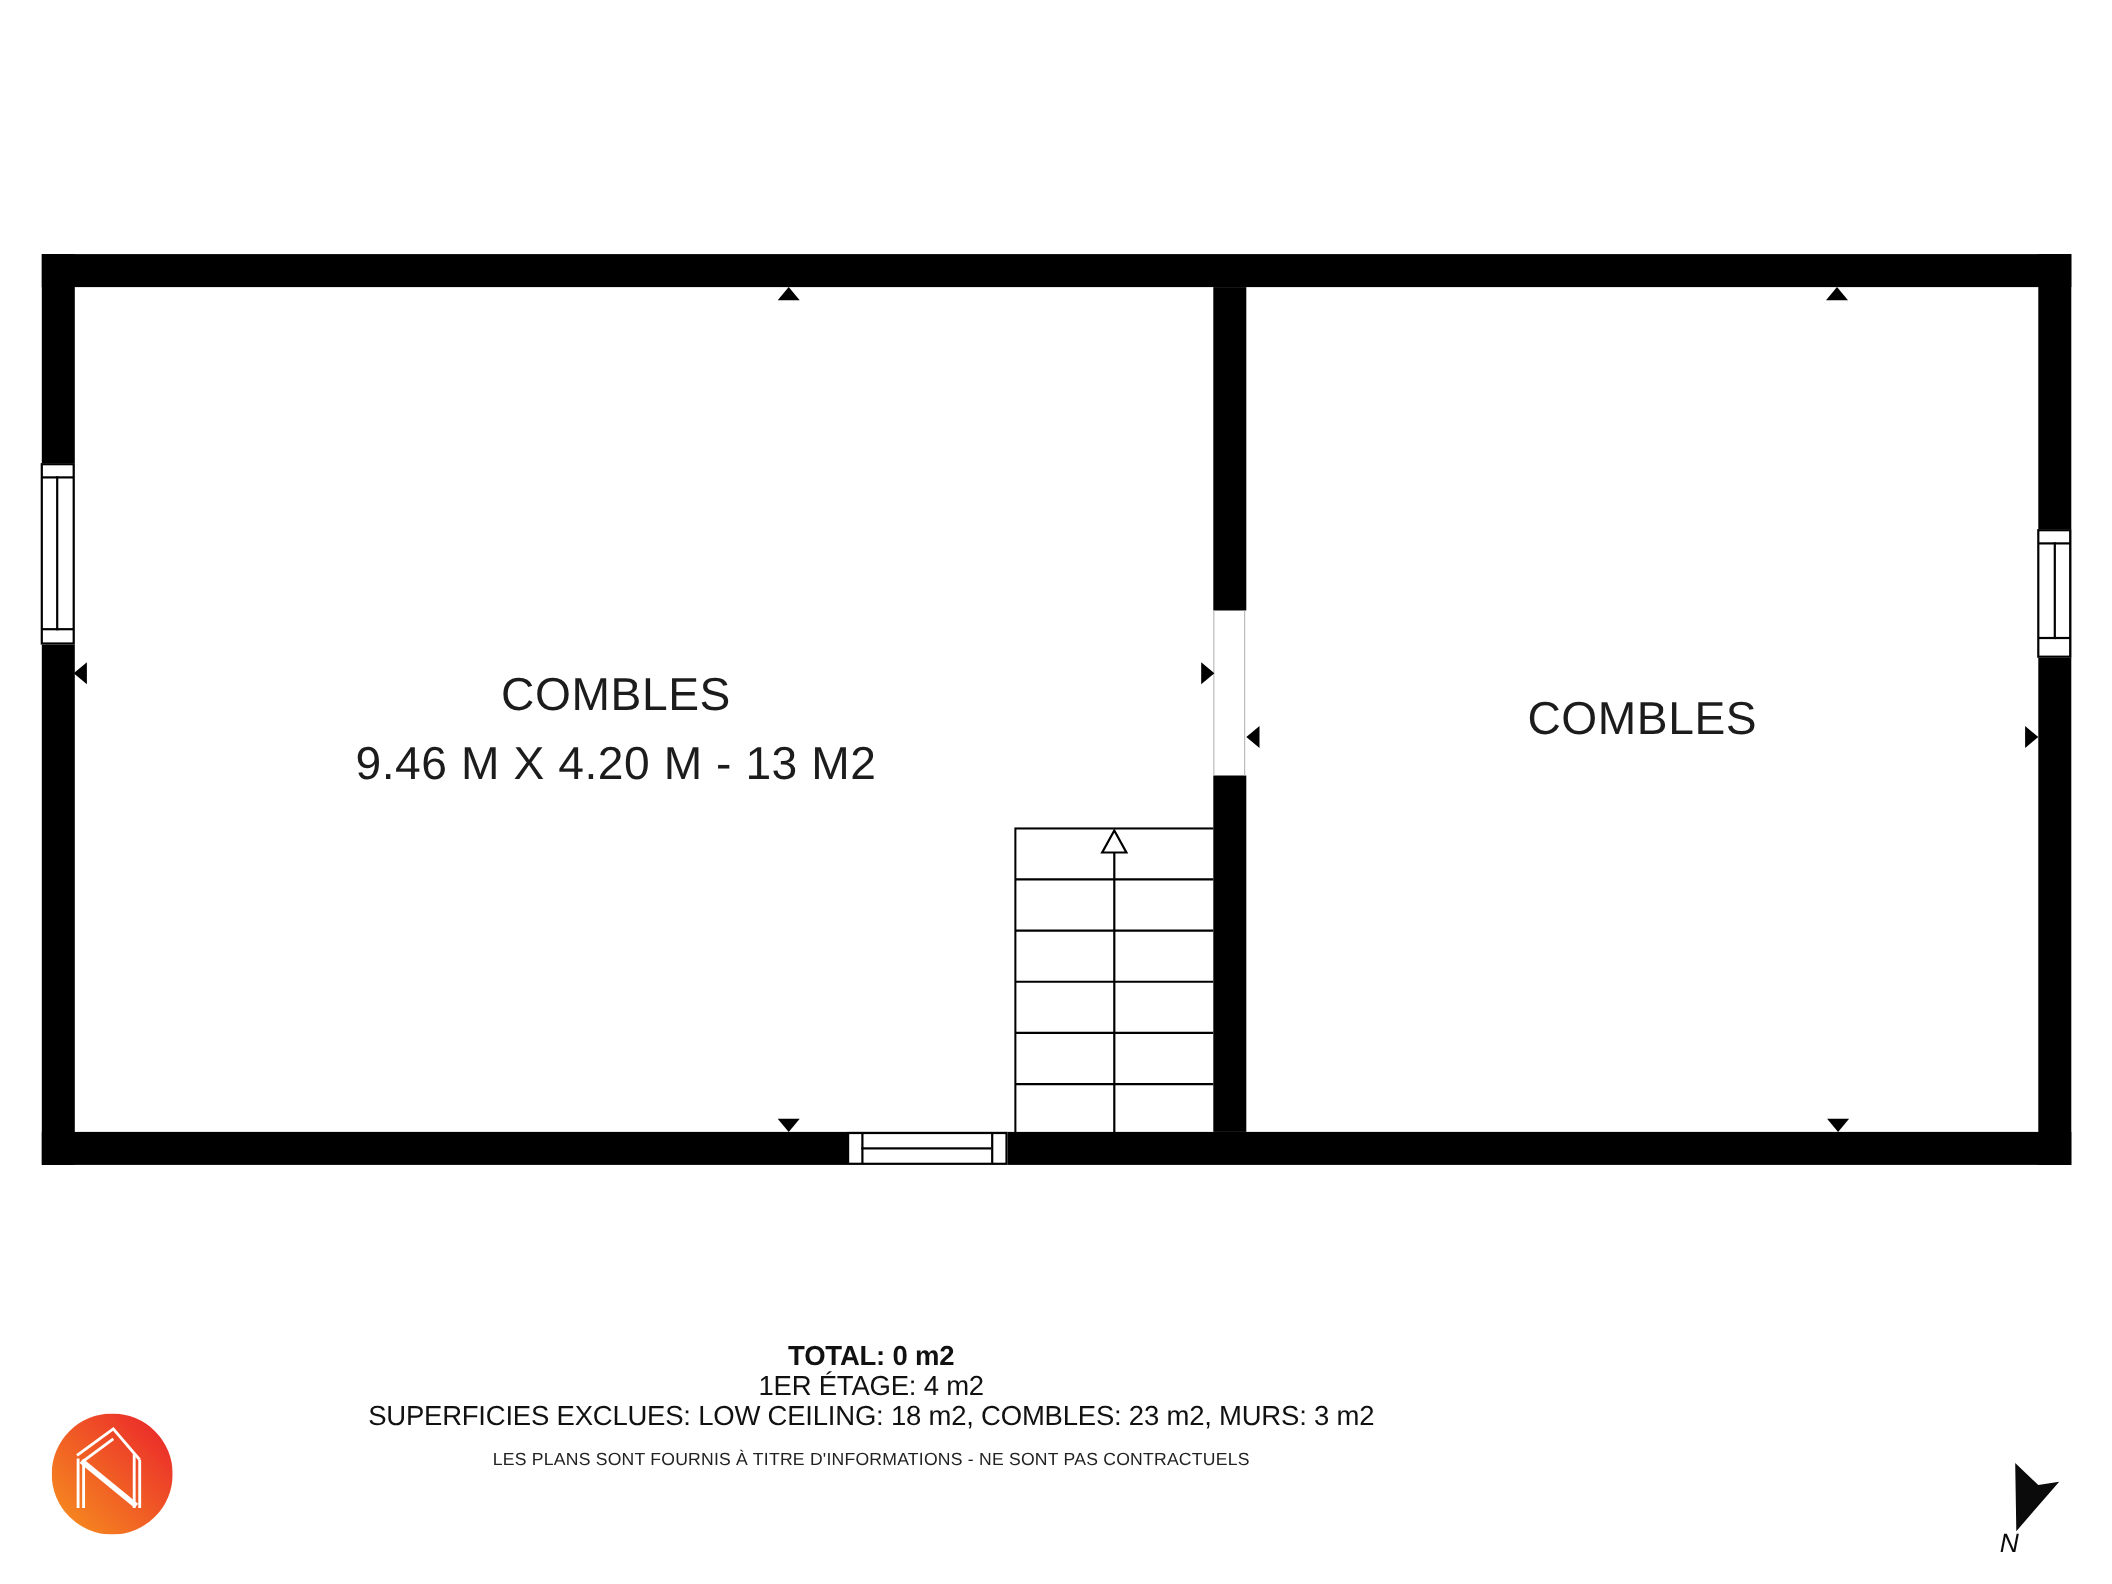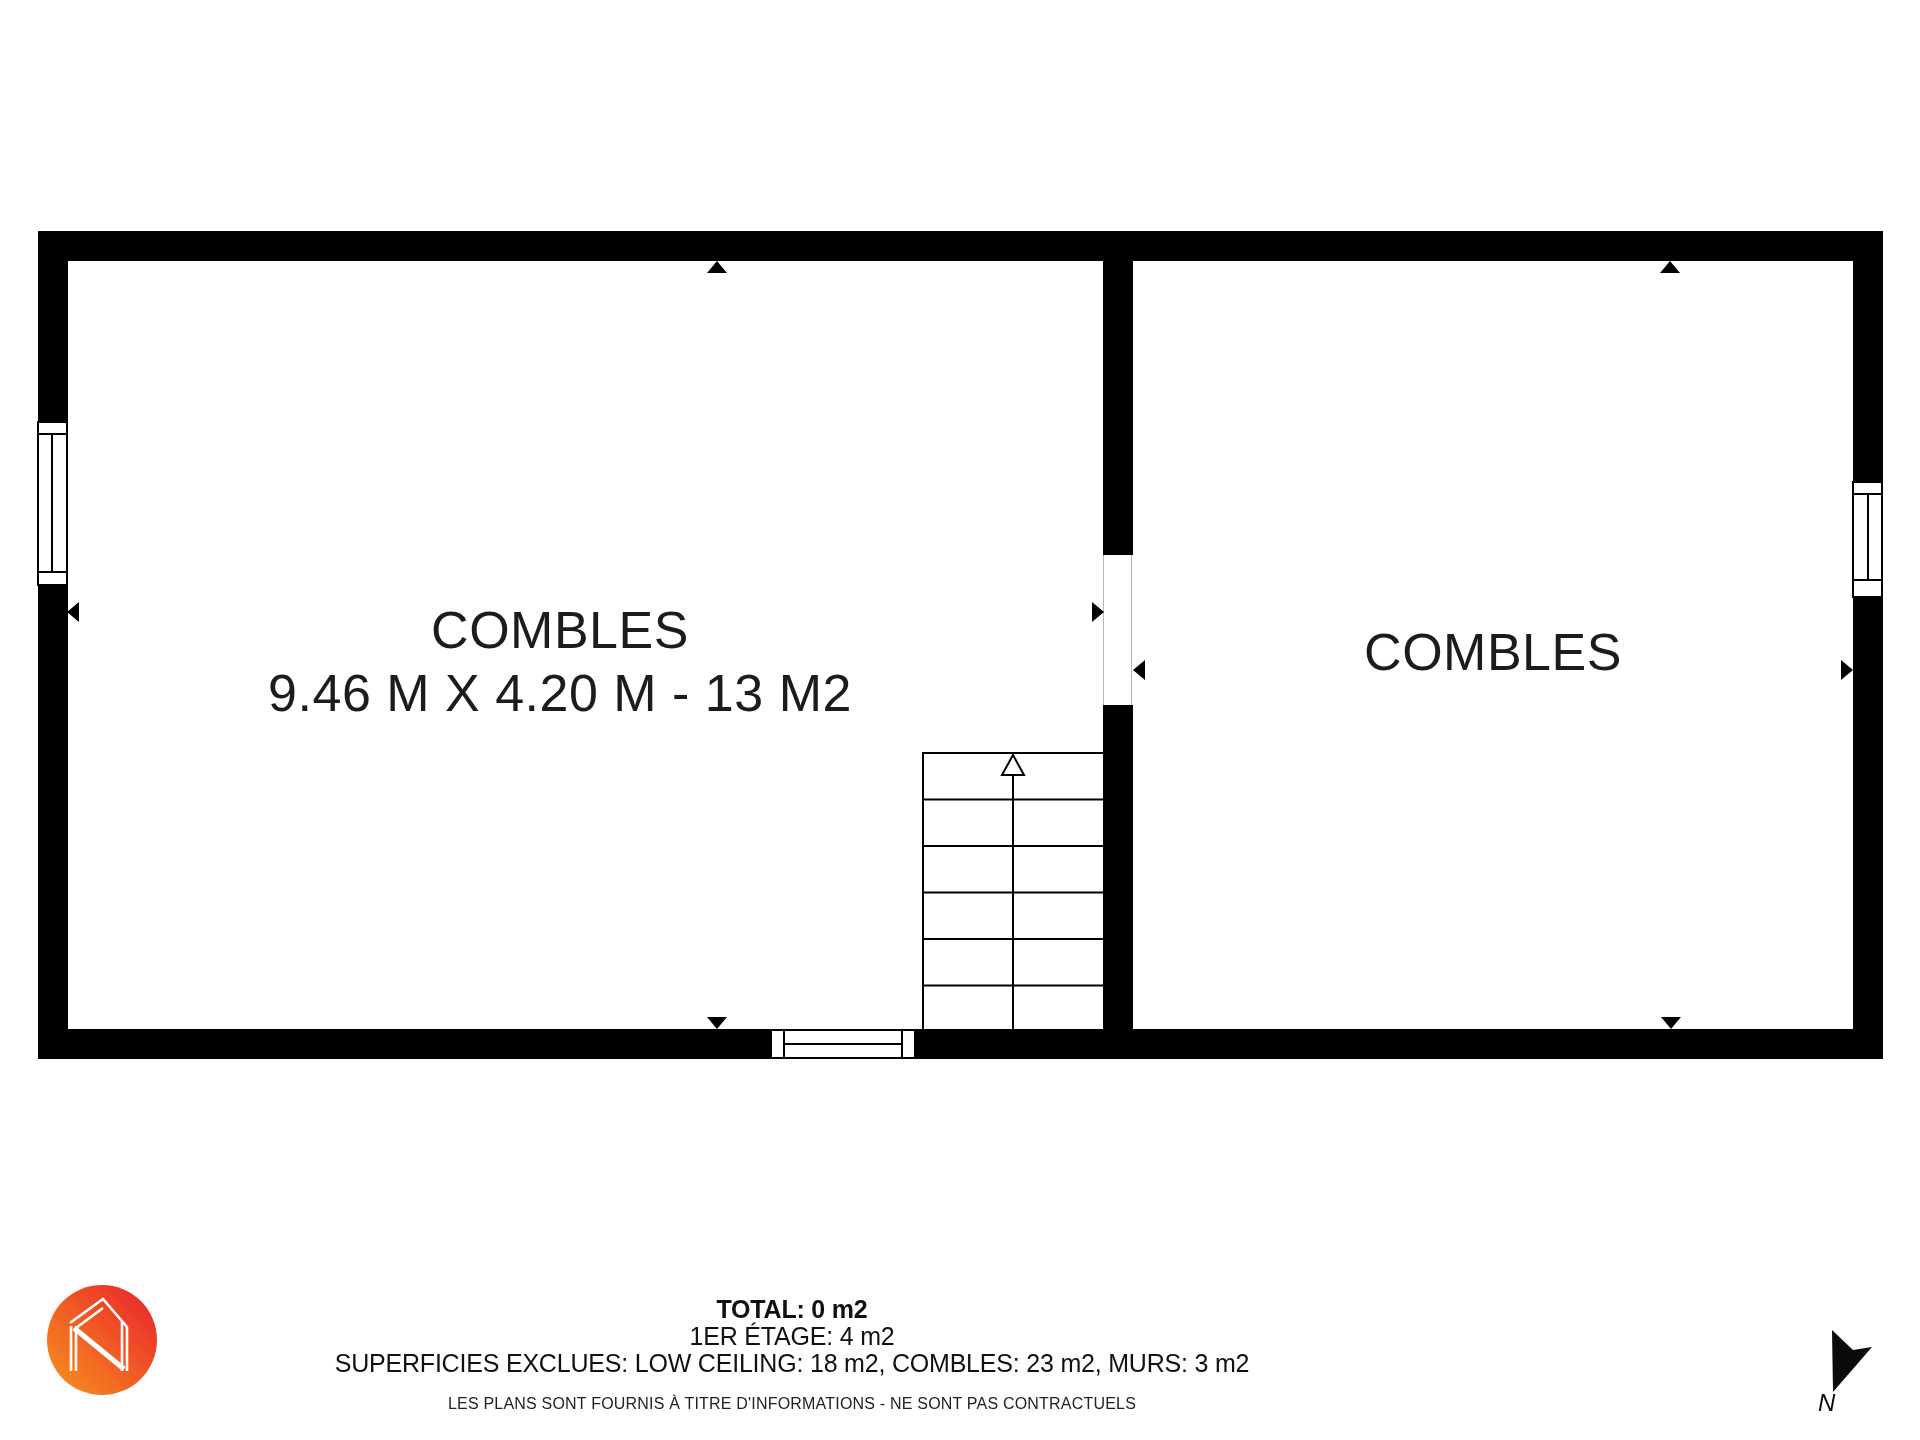--- a/index.html
+++ b/index.html
@@ -42,27 +42,27 @@
   .tri-up{border-width:0 10px 12px 10px;border-color:transparent transparent #000 transparent;}
   .tri-down{border-width:12px 10px 0 10px;border-color:#000 transparent transparent transparent;}
   .tri-left{border-width:10px 12px 10px 0;border-color:transparent #000 transparent transparent;}
   .tri-right{border-width:10px 0 10px 12px;border-color:transparent transparent transparent #000;}
   #arr-top-left{left:707px;top:261px;}   #arr-top-right{left:1660px;top:261px;}
   #arr-bot-left{left:707px;top:1017px;}  #arr-bot-right{left:1661px;top:1017px;}
   #arr-west{left:67px;top:602px;}        #arr-mid-left{left:1092px;top:602px;}
   #arr-mid-right{left:1133px;top:660px;} #arr-east{left:1841px;top:660px;}
 
   
-  .room-label{position:absolute;text-align:center;color:#1c1c1c;font-size:52px;
+  .room-label{position:absolute;text-align:center;color:#1c1c1c;font-size:42px;
               line-height:63px;letter-spacing:0.5px;}
   #room-label-left{left:60px;top:599px;width:1000px;}
   #room-label-right{left:1093px;top:621px;width:800px;}
 
   
-  #summary{position:absolute;left:0;top:1296px;width:1584px;text-align:center;color:#111;}
+  #summary{position:absolute;left:0;top:1220px;width:1584px;text-align:center;color:#111;}
   #summary .line{font-size:25px;line-height:27px;letter-spacing:-0.2px;}
   #summary .total{font-weight:bold;}
   #summary .disclaimer{font-size:16px;line-height:15px;margin-top:19px;color:#222;
                        letter-spacing:0.2px;}
 
   
   #logo{position:absolute;left:47px;top:1285px;width:110px;height:110px;}
   #compass{position:absolute;left:1812px;top:1322px;width:70px;height:95px;}
 </style>
 </head>

